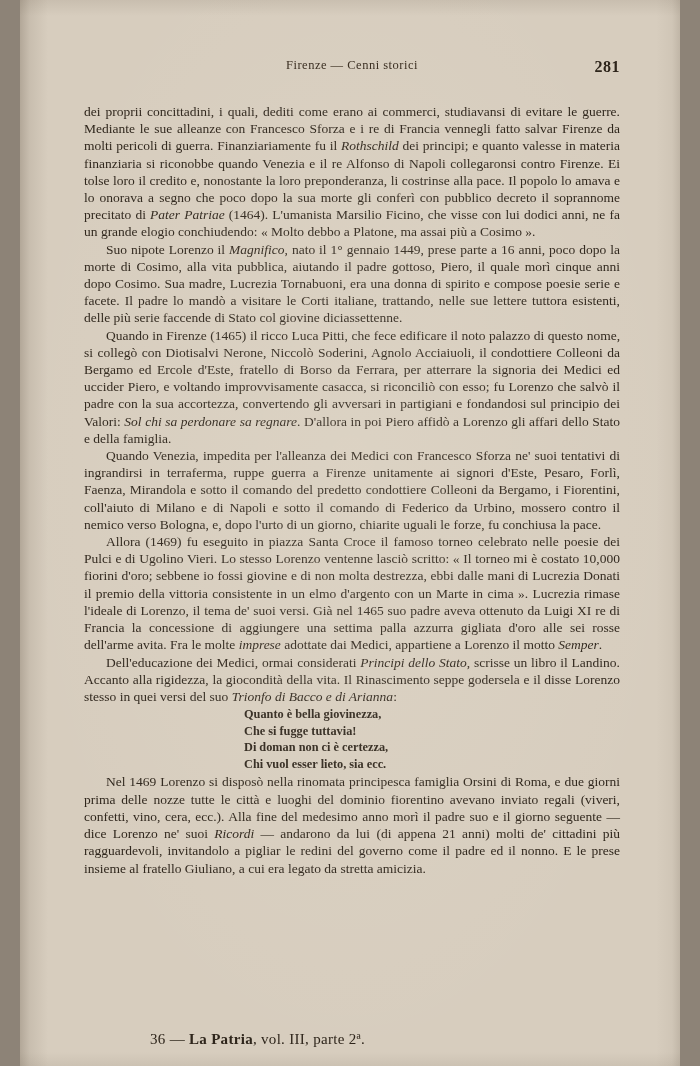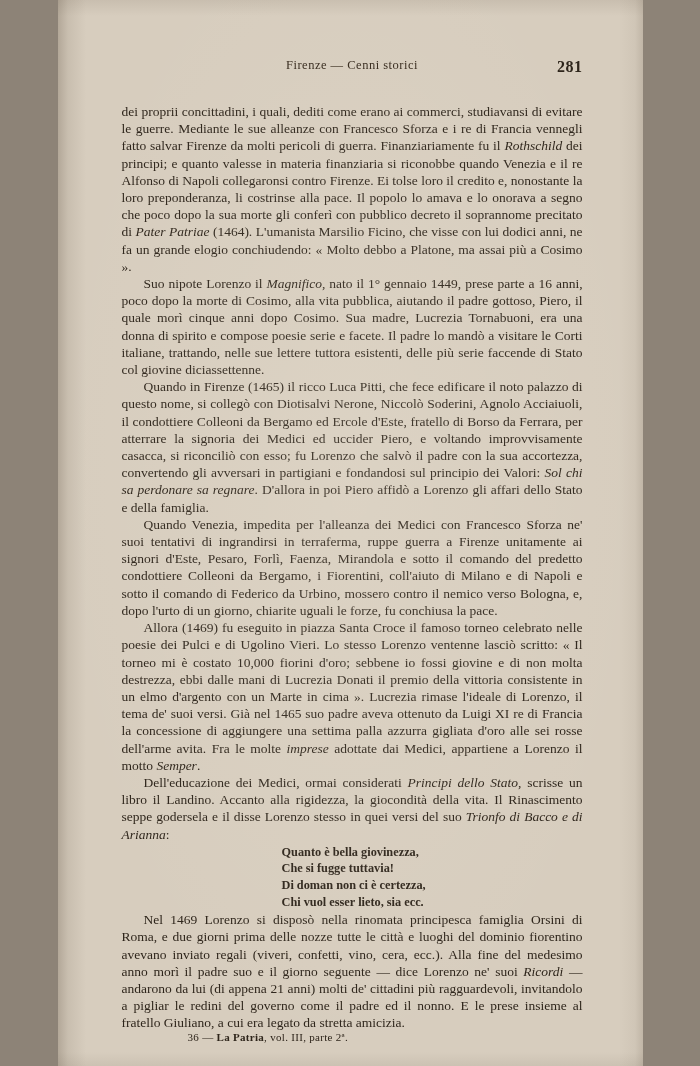--- a/index.html
+++ b/index.html
@@ -2,21 +2,21 @@
 <html lang="it"><head>
 <meta charset="utf-8">
 <style>
   html, body {
     margin: 0;
     padding: 0;
     background: #8d8377;
   }
   .page {
     position: relative;
-    width: 585px;
+    width: 660px;
     height: 1066px;
     margin: 0 auto;
     background: #d7cdbe;
     font-family: "Liberation Serif", "DejaVu Serif", serif;
     color: #2e251b;
     box-sizing: border-box;
     overflow: hidden;
   }
   
   .page::before {
@@ -62,21 +62,21 @@
     margin: 1px 0 1px 160px;
     font-weight: bold;
     font-size: 12.3px;
     line-height: 16.6px;
     text-align: left;
   }
   .page-footer {
     position: absolute;
     left: 130px;
     top: 1031px;
-    font-size: 11px;
+    font-size: 15px;
     letter-spacing: .3px;
   }
   .page-footer strong { font-weight: bold; }
 </style>
 </head>
 <body>
 
 <div class="page">
   <header class="page-header">
     <span class="running-title">Firenze — Cenni storici</span>

